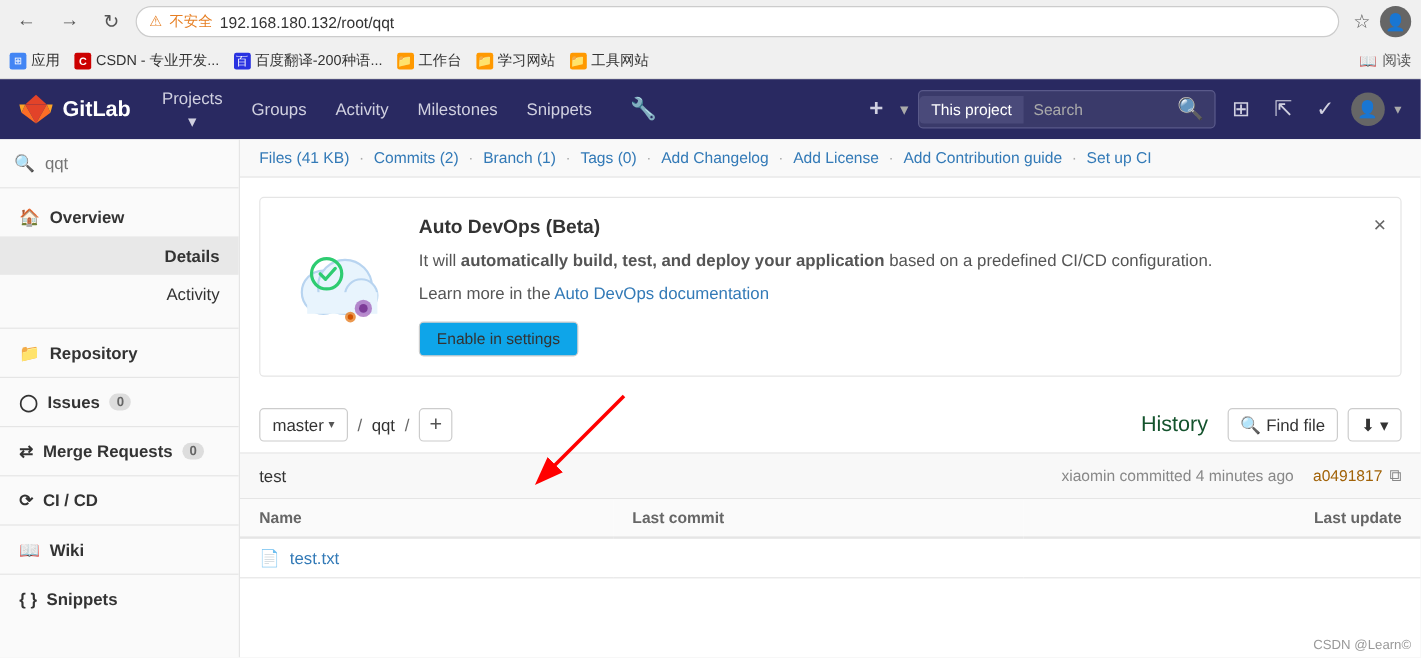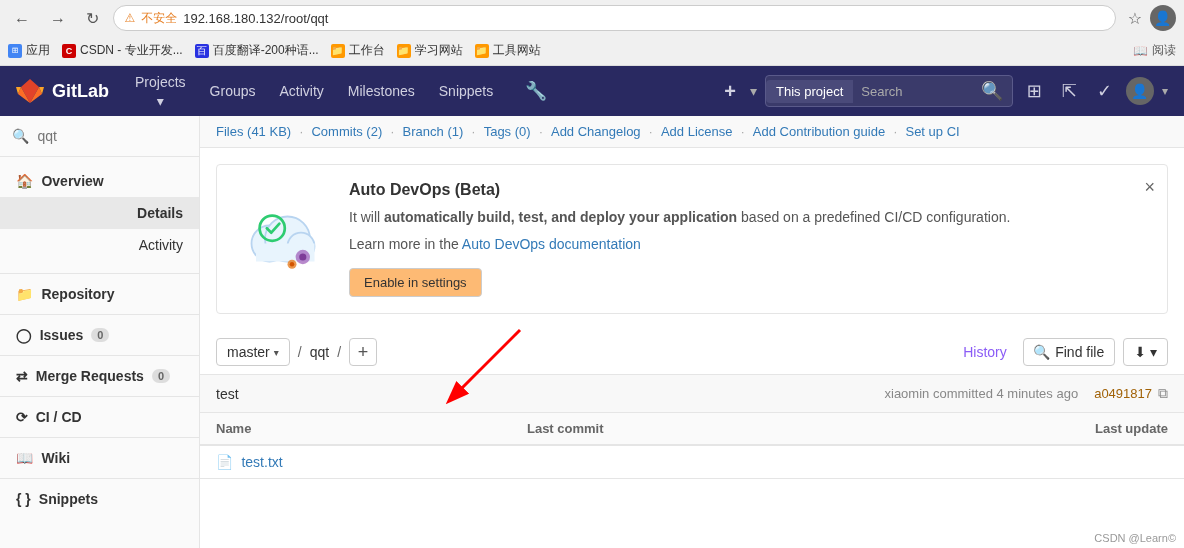--- a/index.html
+++ b/index.html
@@ -60,31 +60,31 @@
     .toolbar-sep { color: #aaa; }
 
     
     .auto-devops-banner { margin: 16px; border: 1px solid #e5e5e5; border-radius: 4px; padding: 16px; display: flex; gap: 16px; position: relative; background: white; }
     .banner-illustration { width: 100px; flex-shrink: 0; display: flex; align-items: center; justify-content: center; }
     .banner-content { flex: 1; }
     .banner-title { font-size: 16px; font-weight: 600; color: #333; margin-bottom: 8px; }
     .banner-desc { font-size: 14px; color: #555; margin-bottom: 8px; line-height: 1.5; }
     .banner-link { color: #337ab7; cursor: pointer; }
     .banner-close { position: absolute; top: 12px; right: 12px; background: none; border: none; cursor: pointer; font-size: 18px; color: #666; }
-    .enable-btn { display: inline-block; border: 1px solid #ccc; border-radius: 4px; padding: 6px 14px; font-size: 13px; color: #333; cursor: pointer; background: #fdba74; margin-top: 8px; }
+    .enable-btn { display: inline-block; border: 1px solid #ccc; border-radius: 4px; padding: 6px 14px; font-size: 13px; color: #333; cursor: pointer; background: #0ea5e9; margin-top: 8px; }
 
     
     .branch-row { display: flex; align-items: center; padding: 8px 16px; gap: 8px; border-bottom: 1px solid #e5e5e5; }
     .branch-select { display: flex; align-items: center; gap: 4px; border: 1px solid #ccc; border-radius: 4px; padding: 5px 10px; cursor: pointer; background: white; font-size: 14px; color: #333; }
     .branch-select-arrow { color: #555; font-size: 10px; }
     .path-sep { color: #666; font-size: 14px; }
     .path-item { font-size: 14px; color: #333; }
     .add-btn { width: 28px; height: 28px; border: 1px solid #ccc; border-radius: 4px; display: flex; align-items: center; justify-content: center; cursor: pointer; background: white; color: #555; font-size: 18px; }
     .branch-right { margin-left: auto; display: flex; align-items: center; gap: 8px; }
-    .history-btn { color: #8b5cf6; font-size: 14px; cursor: pointer; padding: 5px 8px; border: none; background: none; }
+    .history-btn { color: #14532d; font-size: 18px; cursor: pointer; padding: 5px 8px; border: none; background: none; }
     .find-file-btn { display: flex; align-items: center; gap: 4px; border: 1px solid #ccc; border-radius: 4px; padding: 5px 10px; cursor: pointer; background: white; font-size: 14px; color: #333; }
     .download-btn { display: flex; align-items: center; gap: 4px; border: 1px solid #ccc; border-radius: 4px; padding: 5px 10px; cursor: pointer; background: white; font-size: 14px; color: #333; }
 
     
     .commit-row { display: flex; align-items: center; padding: 10px 16px; background: #f8f8f8; border-bottom: 1px solid #e5e5e5; }
     .commit-message { font-size: 14px; color: #333; font-weight: 500; flex: 1; }
     .commit-author { font-size: 13px; color: #888; }
     .commit-hash { font-size: 13px; color: #a16207; margin-left: 16px; cursor: pointer; }
     .copy-icon { color: #888; cursor: pointer; margin-left: 6px; font-size: 14px; }
 

